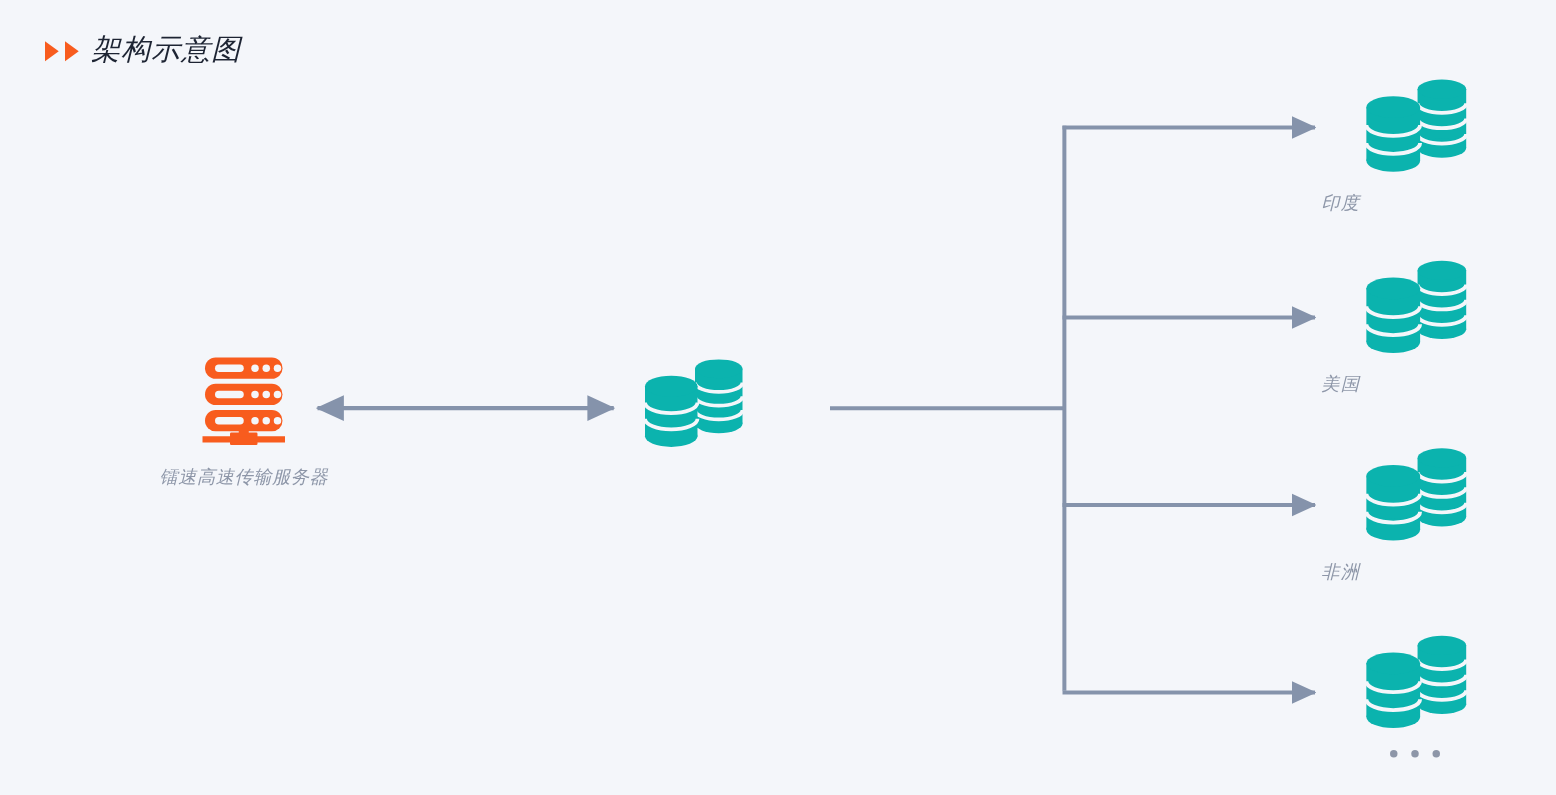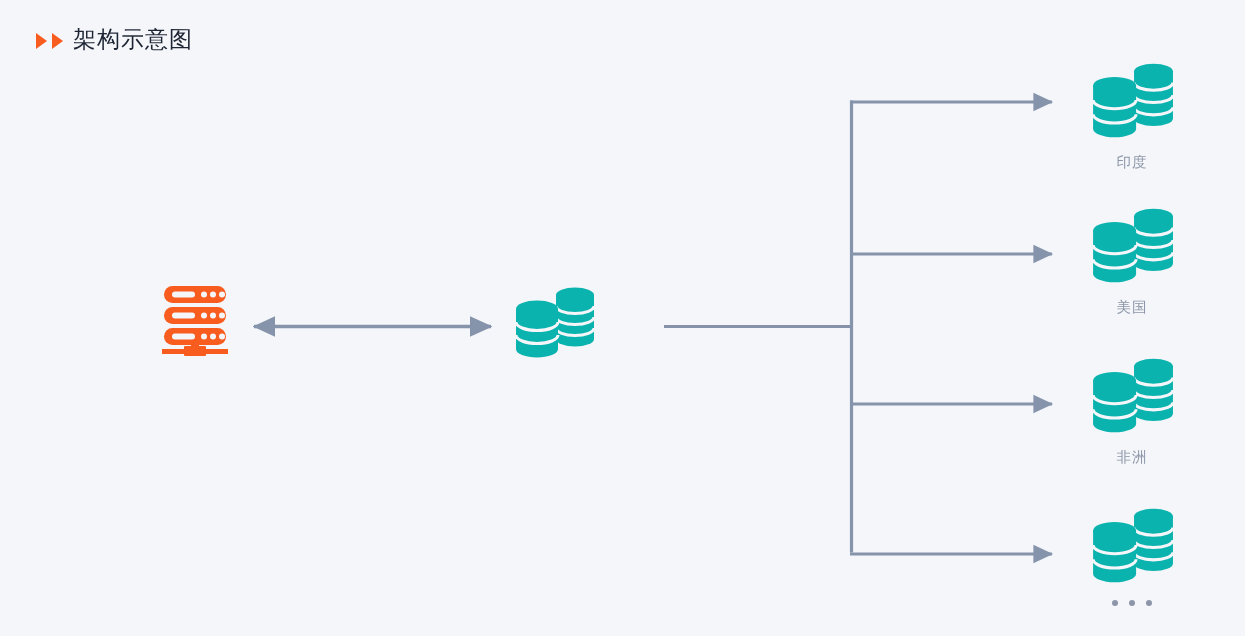--- a/index.html
+++ b/index.html
@@ -11,20 +11,21 @@
     height: 636px;
     background: #f4f6fa;
     font-family: "Liberation Sans", "DejaVu Sans", sans-serif;
     overflow: hidden;
     position: relative;
   }
   #canvas {
     position: relative;
     width: 1245px;
     height: 636px;
+    font-style: italic;
   }
 
   
   .page-title {
     position: absolute;
     left: 36px;
     top: 28px;
     display: flex;
     align-items: center;
     gap: 10px;
@@ -91,21 +92,21 @@
     justify-content: center;
   }
 
   .node-server   { left: 110px; top: 282px; }
   .node-storage  { left: 469px; top: 282px; }
 
   
   .region {
     position: absolute;
     width: 150px;
-    text-align: center;
+    text-align: left;
   }
   .region .node-icon { height: 84px; }
   .region-label {
     margin-top: 11px;
     font-size: 14.5px;
     color: #8d96a8;
     letter-spacing: 1px;
     white-space: nowrap;
   }
   .region-dots {
@@ -197,20 +198,21 @@
           <circle cx="57" cy="52.5" r="3"></circle>
           <circle cx="66" cy="52.5" r="3"></circle>
         </g>
         <g fill="#f85c1e">
           <rect x="35" y="59" width="8" height="11"></rect>
           <rect x="28" y="62" width="22" height="10" rx="1"></rect>
           <rect x="6" y="65" width="66" height="5"></rect>
         </g>
       </svg>
     </div>
+    <div class="node-label">镭速高速传输服务器</div>
   </div>
 
   <div class="node node-storage">
     <div class="node-icon">
       <svg width="84" height="76" viewBox="0 0 84 76">
         <g fill="#0bb3ae">
 
           <g>
             <rect x="44" y="12" width="38" height="44"></rect>
             <ellipse cx="63" cy="56" rx="19" ry="7.5"></ellipse>

